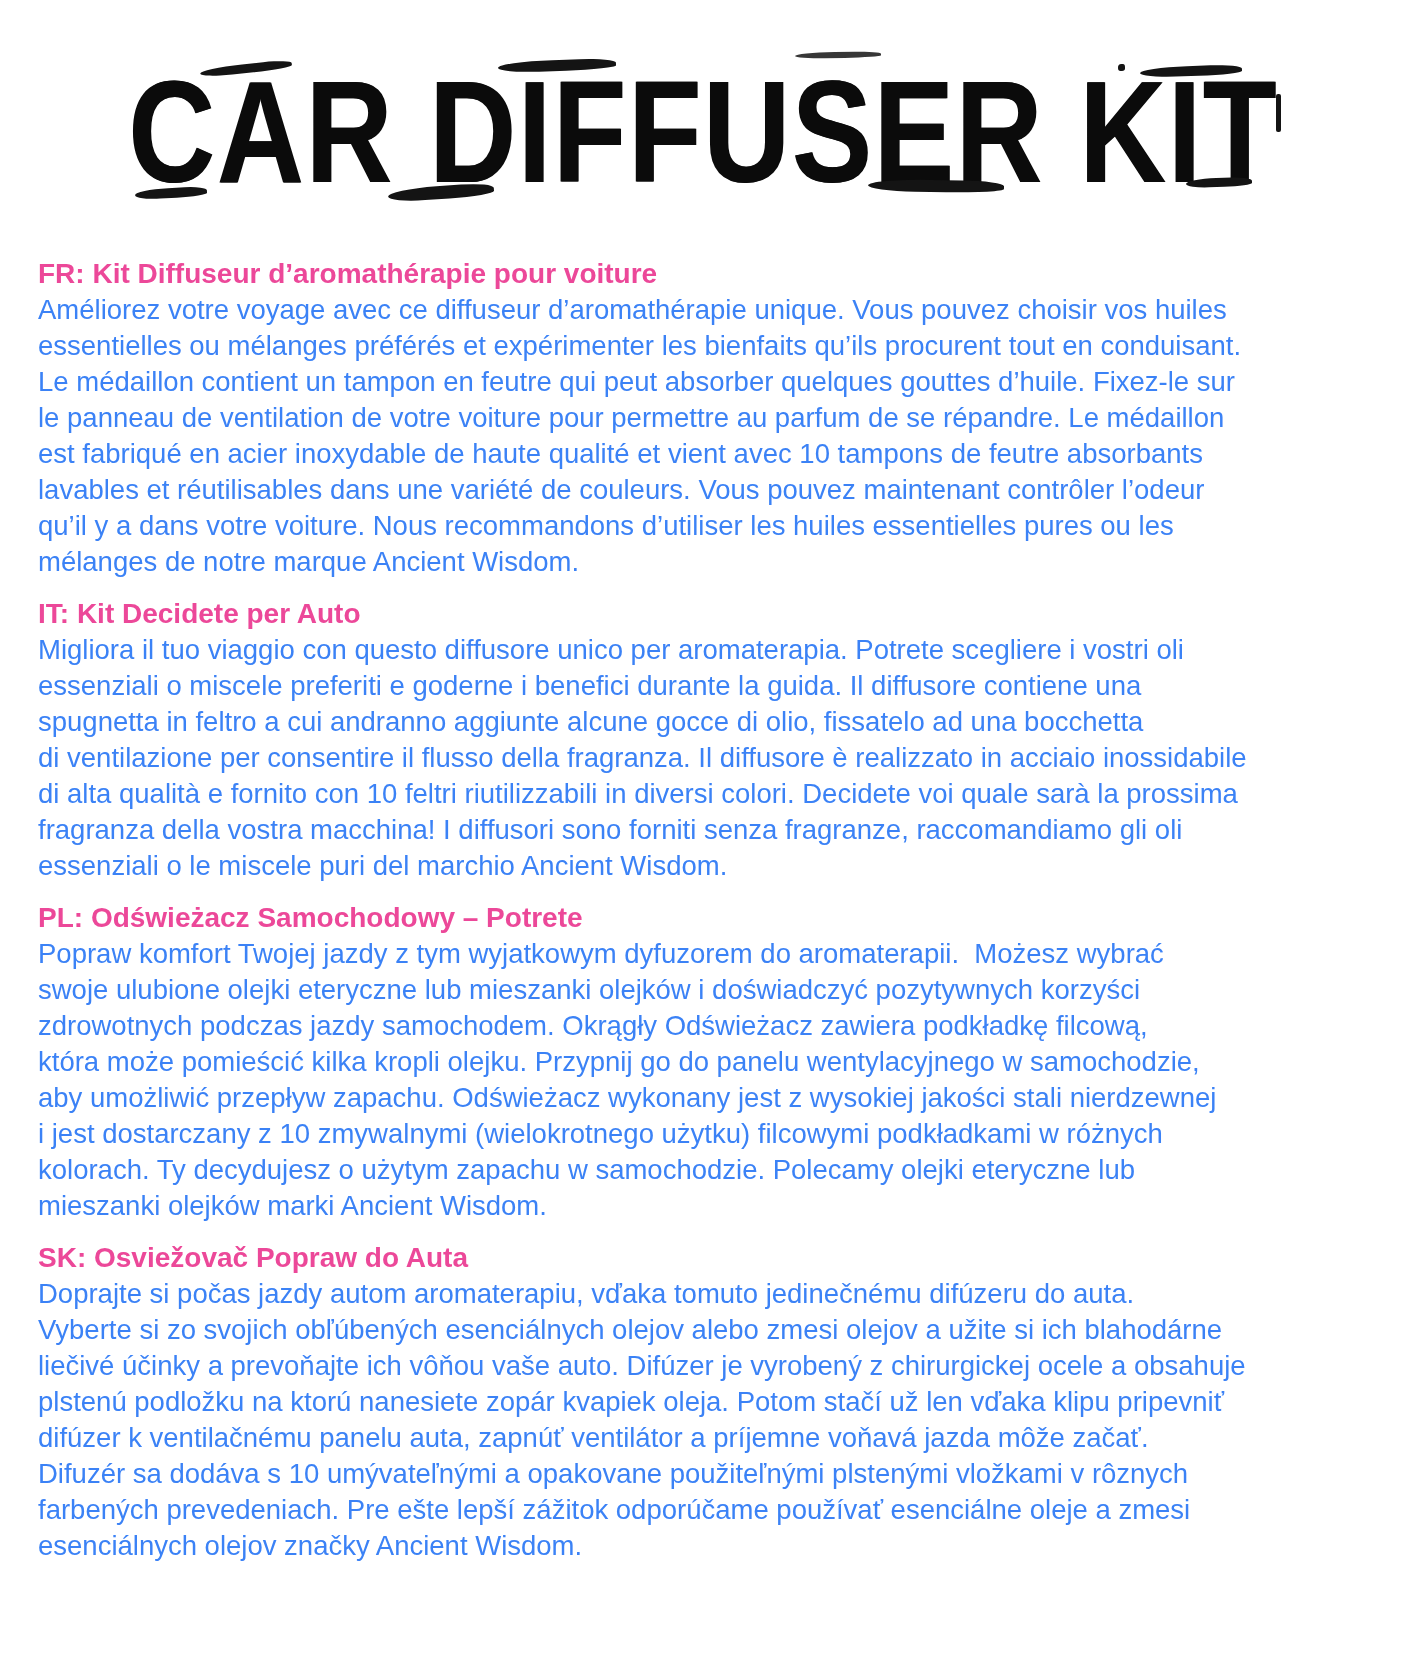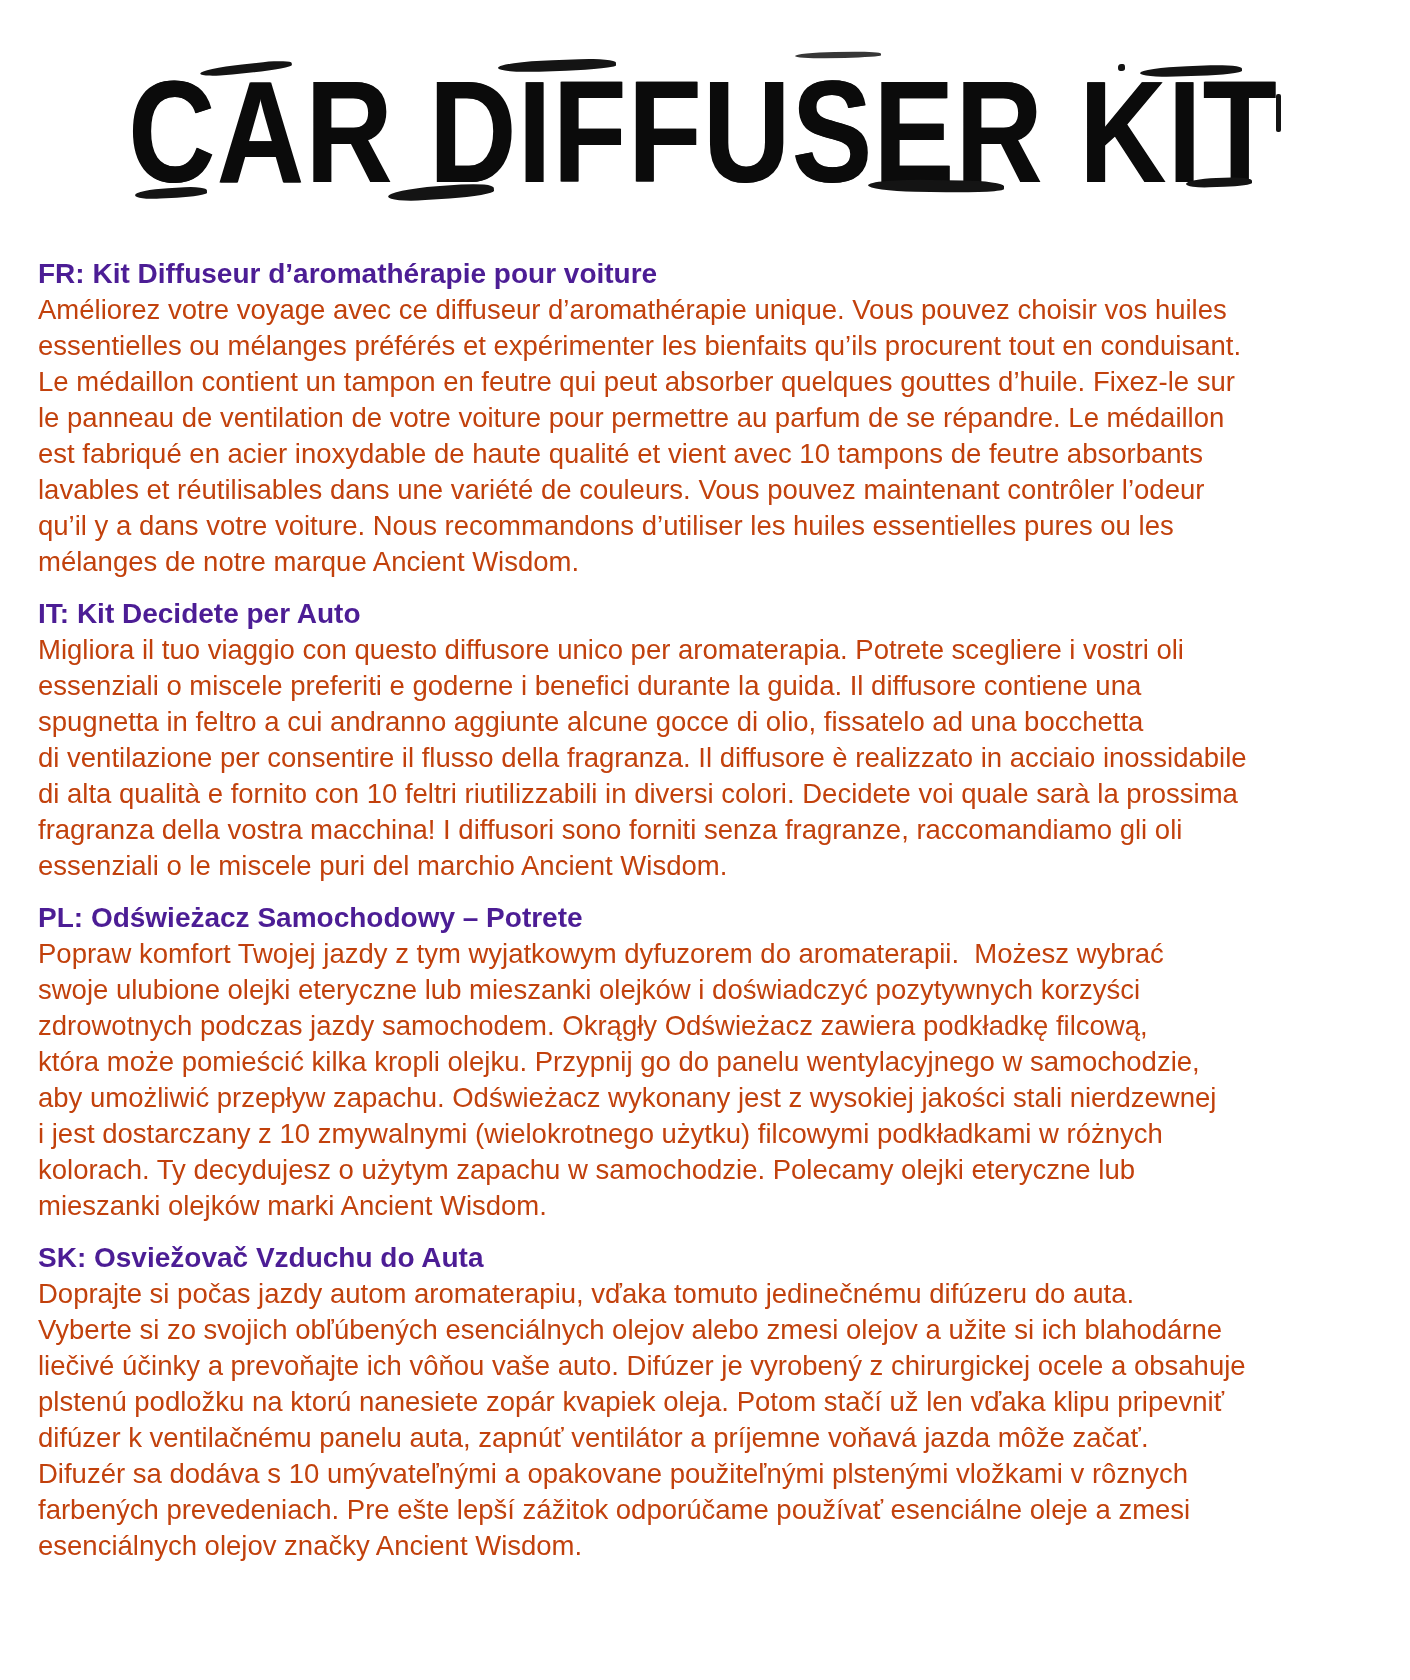--- a/index.html
+++ b/index.html
@@ -62,29 +62,29 @@
     top: 256px;
     left: 38px;
     width: 1352px;
   }
   .lang-section { margin: 0; }
   .sec-heading {
     margin: 16px 0 0 0;
     font-size: 28px;
     line-height: 36px;
     font-weight: bold;
-    color: #4c1d95;
+    color: #ec4899;
   }
   .lang-section:first-child .sec-heading { margin-top: 0; }
   .sec-body {
     margin: 0;
     font-size: 27.5px;
     line-height: 36px;
     white-space: pre-wrap;
-    color: #c2410c;
+    color: #3b82f6;
   }
 </style>
 </head>
 <body>
 
 <div class="page">
 
   <header class="title-block">
     <div class="main-title">CAR DIFFUSER KIT</div>
     <span class="smudge s1"></span>
@@ -130,21 +130,21 @@
 swoje ulubione olejki eteryczne lub mieszanki olejków i doświadczyć pozytywnych korzyści
 zdrowotnych podczas jazdy samochodem. Okrągły Odświeżacz zawiera podkładkę filcową,
 która może pomieścić kilka kropli olejku. Przypnij go do panelu wentylacyjnego w samochodzie,
 aby umożliwić przepływ zapachu. Odświeżacz wykonany jest z wysokiej jakości stali nierdzewnej
 i jest dostarczany z 10 zmywalnymi (wielokrotnego użytku) filcowymi podkładkami w różnych
 kolorach. Ty decydujesz o użytym zapachu w samochodzie. Polecamy olejki eteryczne lub
 mieszanki olejków marki Ancient Wisdom.</p>
     </section>
 
     <section class="lang-section">
-      <h2 class="sec-heading">SK: Osviežovač Vzduchu do Auta</h2>
+      <h2 class="sec-heading">SK: Osviežovač Popraw do Auta</h2>
       <p class="sec-body">Doprajte si počas jazdy autom aromaterapiu, vďaka tomuto jedinečnému difúzeru do auta.
 Vyberte si zo svojich obľúbených esenciálnych olejov alebo zmesi olejov a užite si ich blahodárne
 liečivé účinky a prevoňajte ich vôňou vaše auto. Difúzer je vyrobený z chirurgickej ocele a obsahuje
 plstenú podložku na ktorú nanesiete zopár kvapiek oleja. Potom stačí už len vďaka klipu pripevniť
 difúzer k ventilačnému panelu auta, zapnúť ventilátor a príjemne voňavá jazda môže začať.
 Difuzér sa dodáva s 10 umývateľnými a opakovane použiteľnými plstenými vložkami v rôznych
 farbených prevedeniach. Pre ešte lepší zážitok odporúčame používať esenciálne oleje a zmesi
 esenciálnych olejov značky Ancient Wisdom.</p>
     </section>
 

